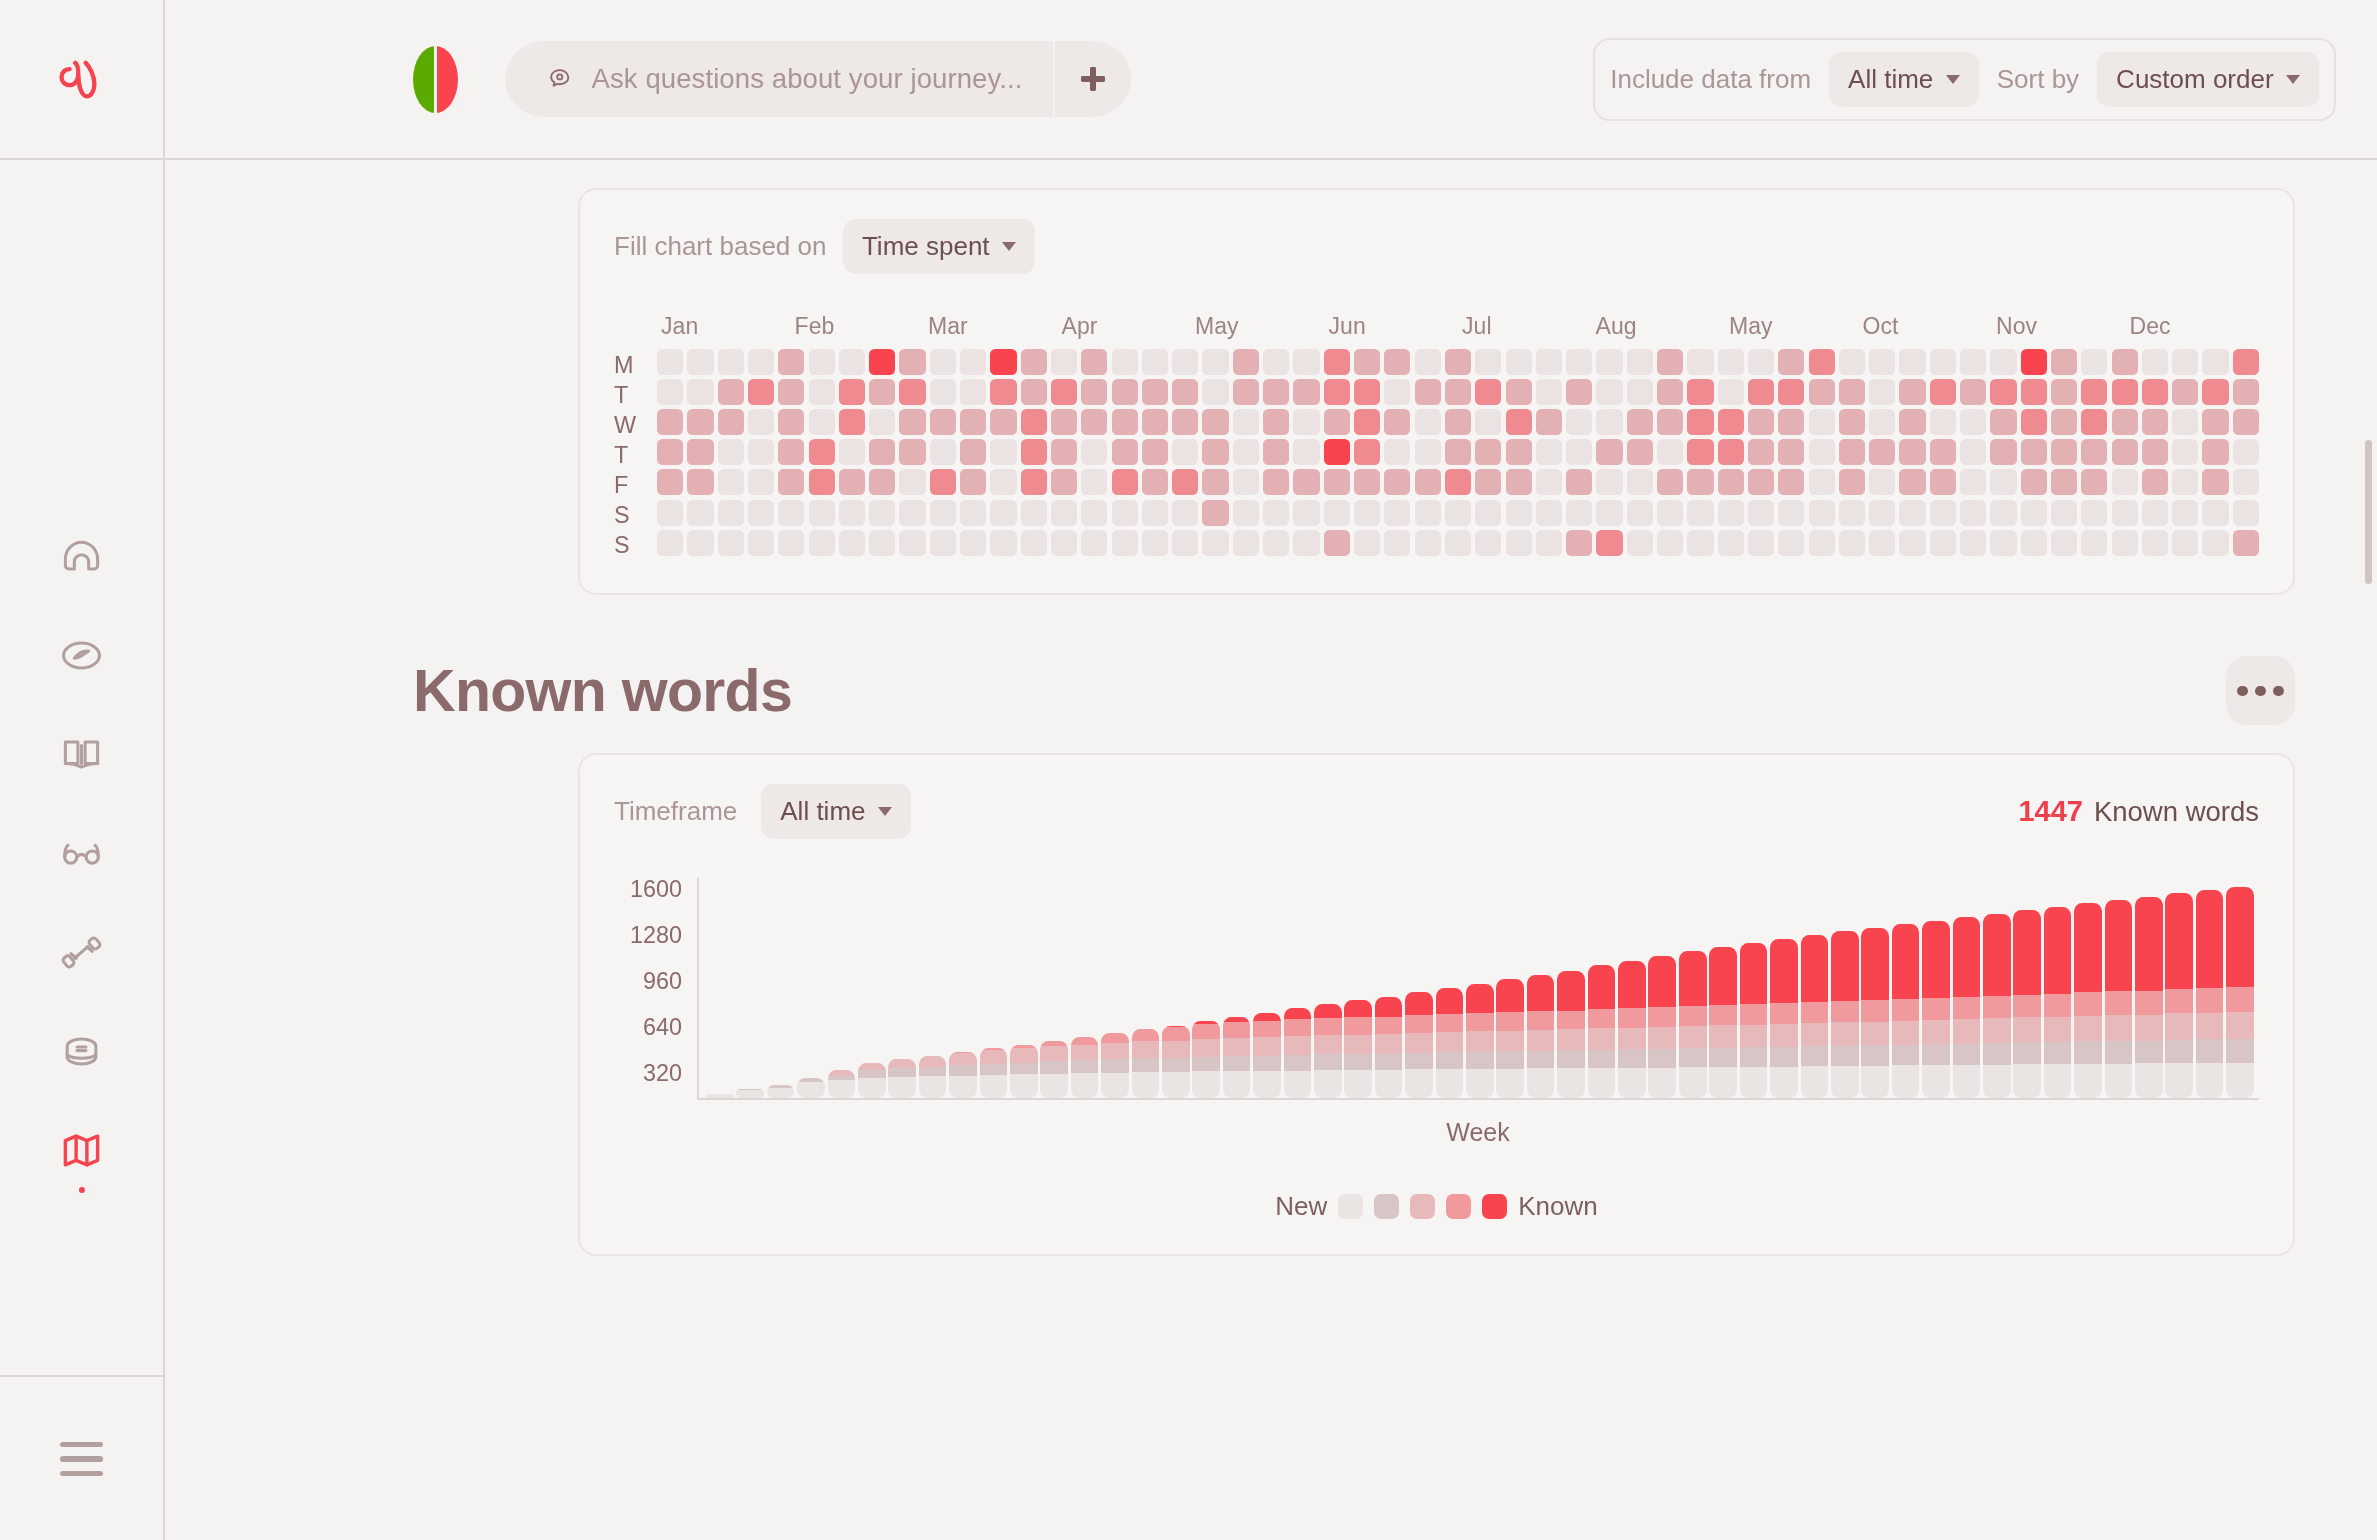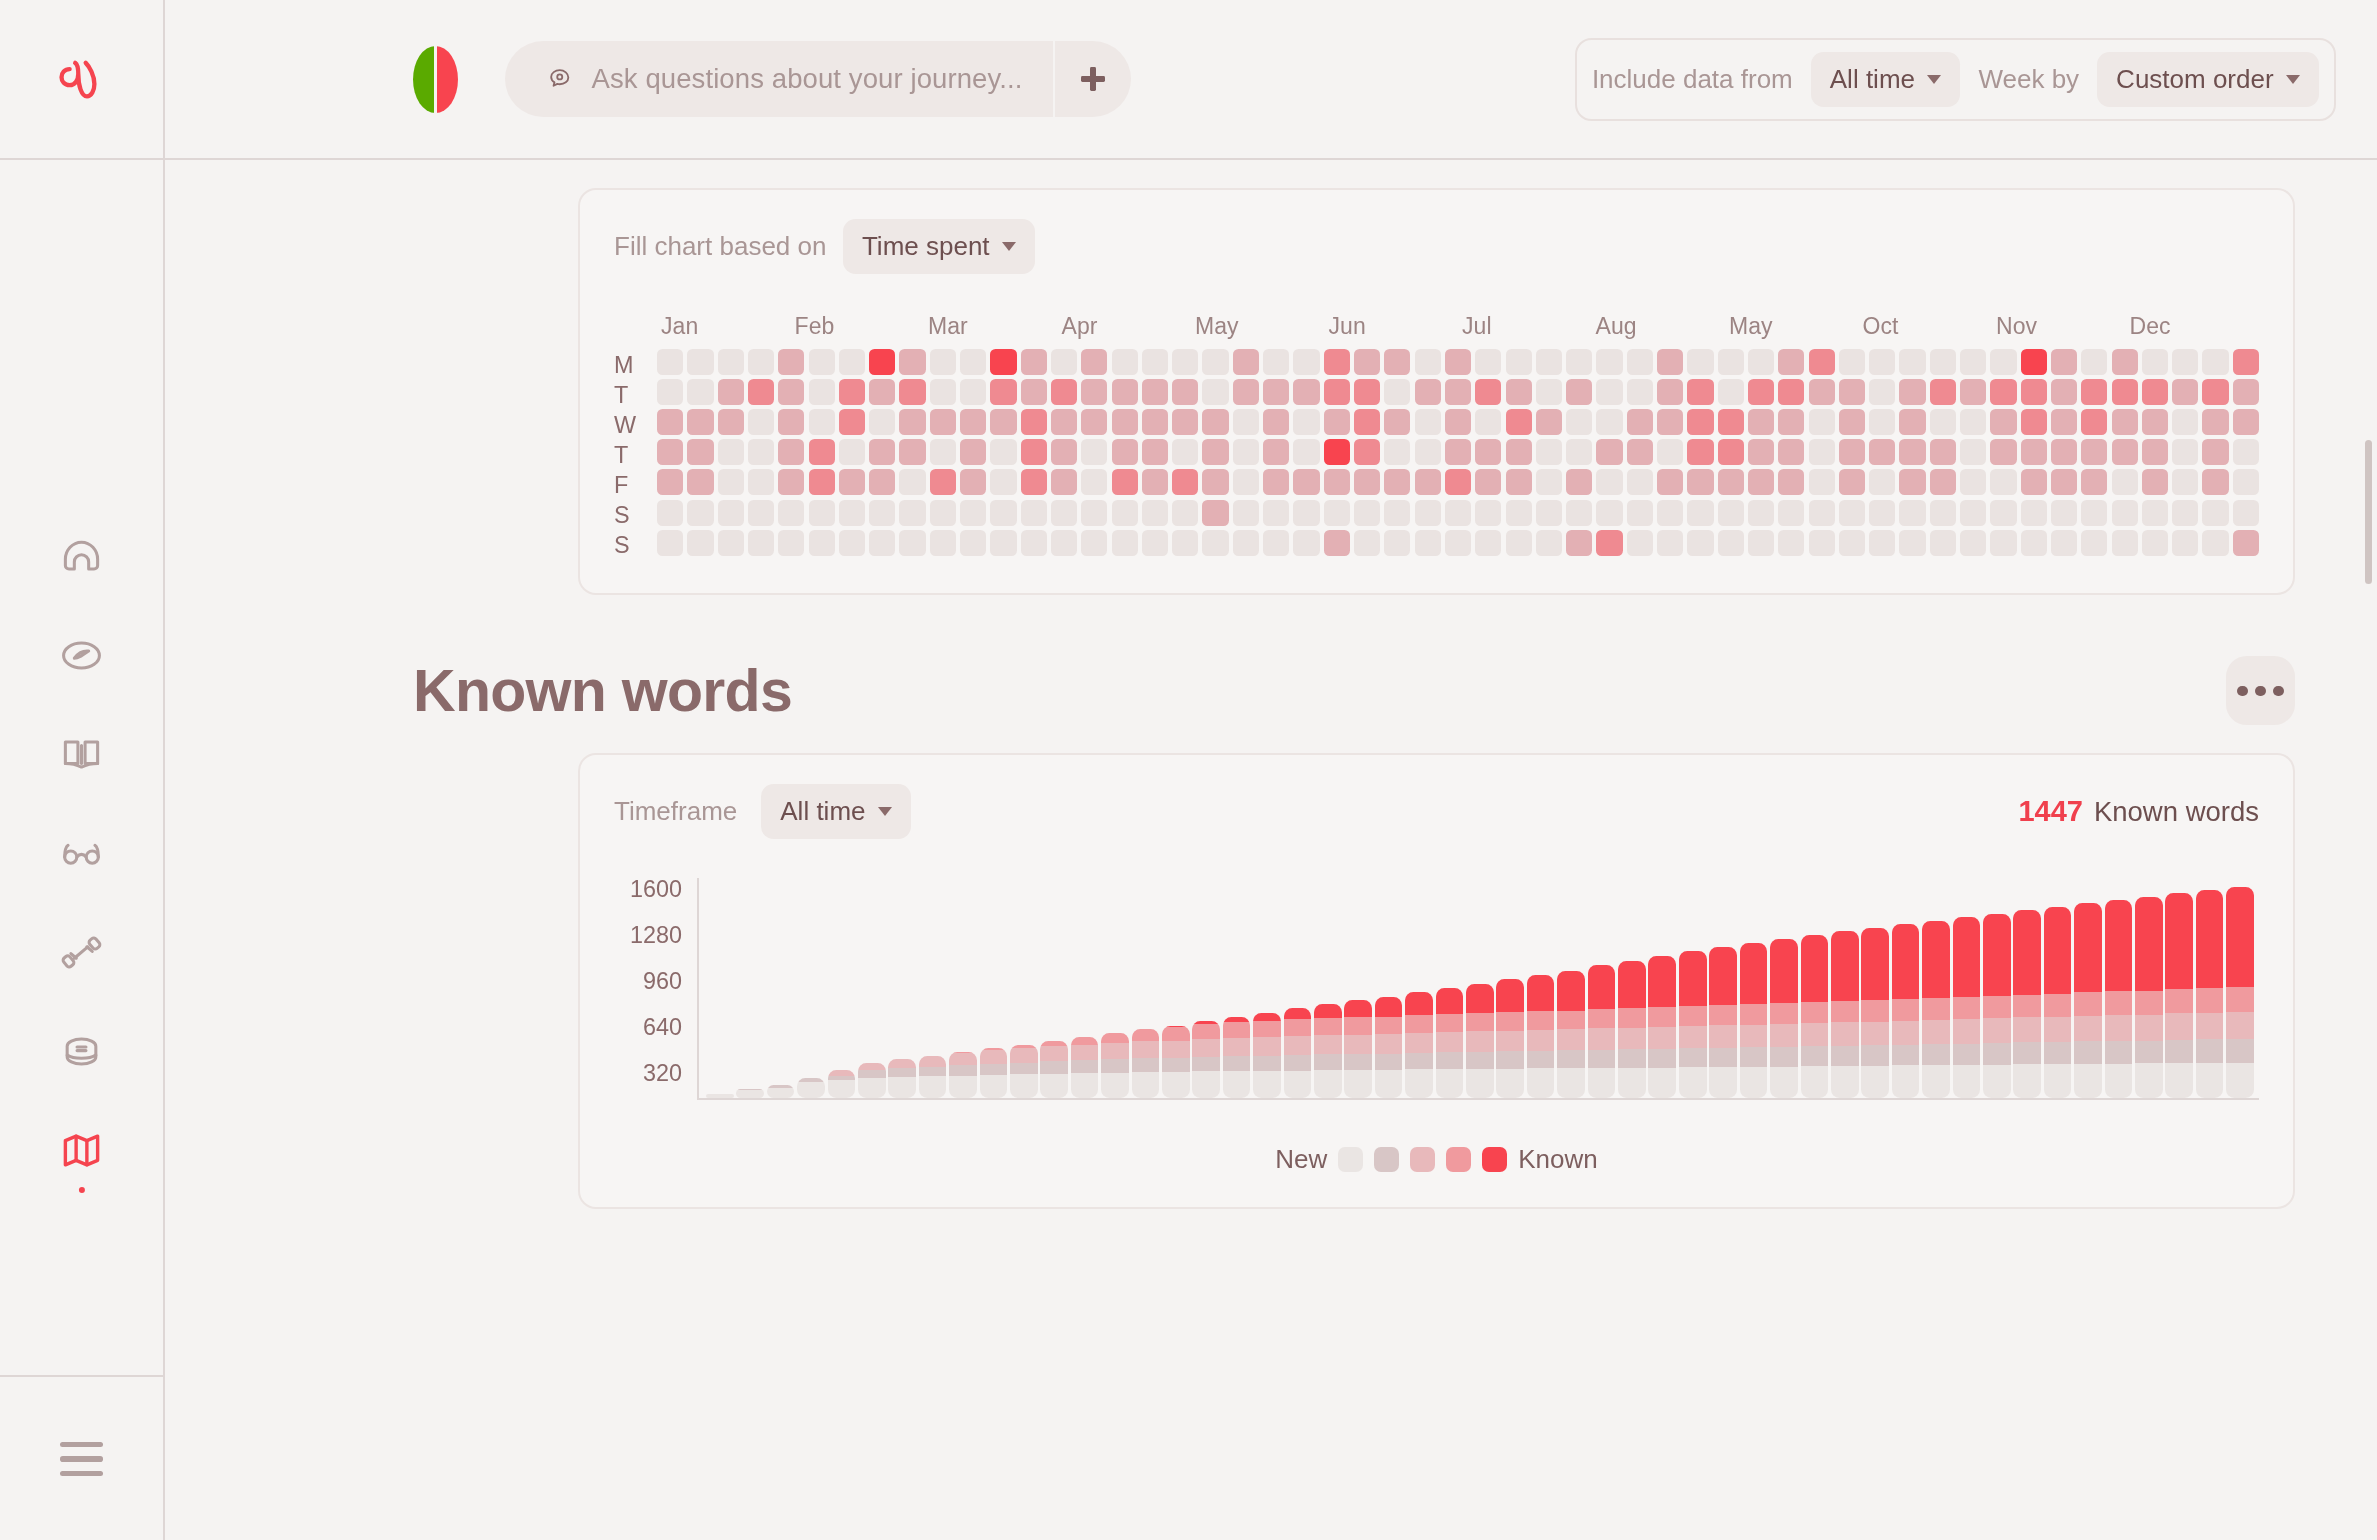--- a/index.html
+++ b/index.html
@@ -348,21 +348,21 @@
         <span class="plus"></span>
       </div>
     </div>
 
     <div id="filters">
       <span class="filter-label">Include data from</span>
       <div class="pill">
         <span>All time</span>
         <span class="caret"></span>
       </div>
-      <span class="filter-label">Week by</span>
+      <span class="filter-label">Sort by</span>
       <div class="pill">
         <span>Custom order</span>
         <span class="caret"></span>
       </div>
     </div>
   </div>
 
   <div id="content">
 
 
@@ -1132,20 +1132,21 @@
             </div>
             <div class="bar" style="height: 211px;">
               <div class="seg" style="height: 16.8109%; background: rgb(234, 229, 227);"></div>
               <div class="seg" style="height: 11.2485%; background: rgb(216, 198, 198);"></div>
               <div class="seg" style="height: 12.7318%; background: rgb(232, 185, 187);"></div>
               <div class="seg" style="height: 11.7429%; background: rgb(240, 154, 158);"></div>
               <div class="seg" style="height: 47.466%; background: rgb(248, 68, 79);"></div>
             </div>
           </div>
       </div>
+      <div id="x-title">Week</div>
 
       <div id="words-legend">
         <span class="lg-text">New</span>
         <span class="lg-swatches2" style="display:flex;gap:11px;">
             <span class="sw" style="background:#eae5e3"></span>
             <span class="sw" style="background:#d8c6c6"></span>
             <span class="sw" style="background:#e8b9bb"></span>
             <span class="sw" style="background:#f09a9e"></span>
             <span class="sw" style="background:#f8444f"></span>
           </span>

